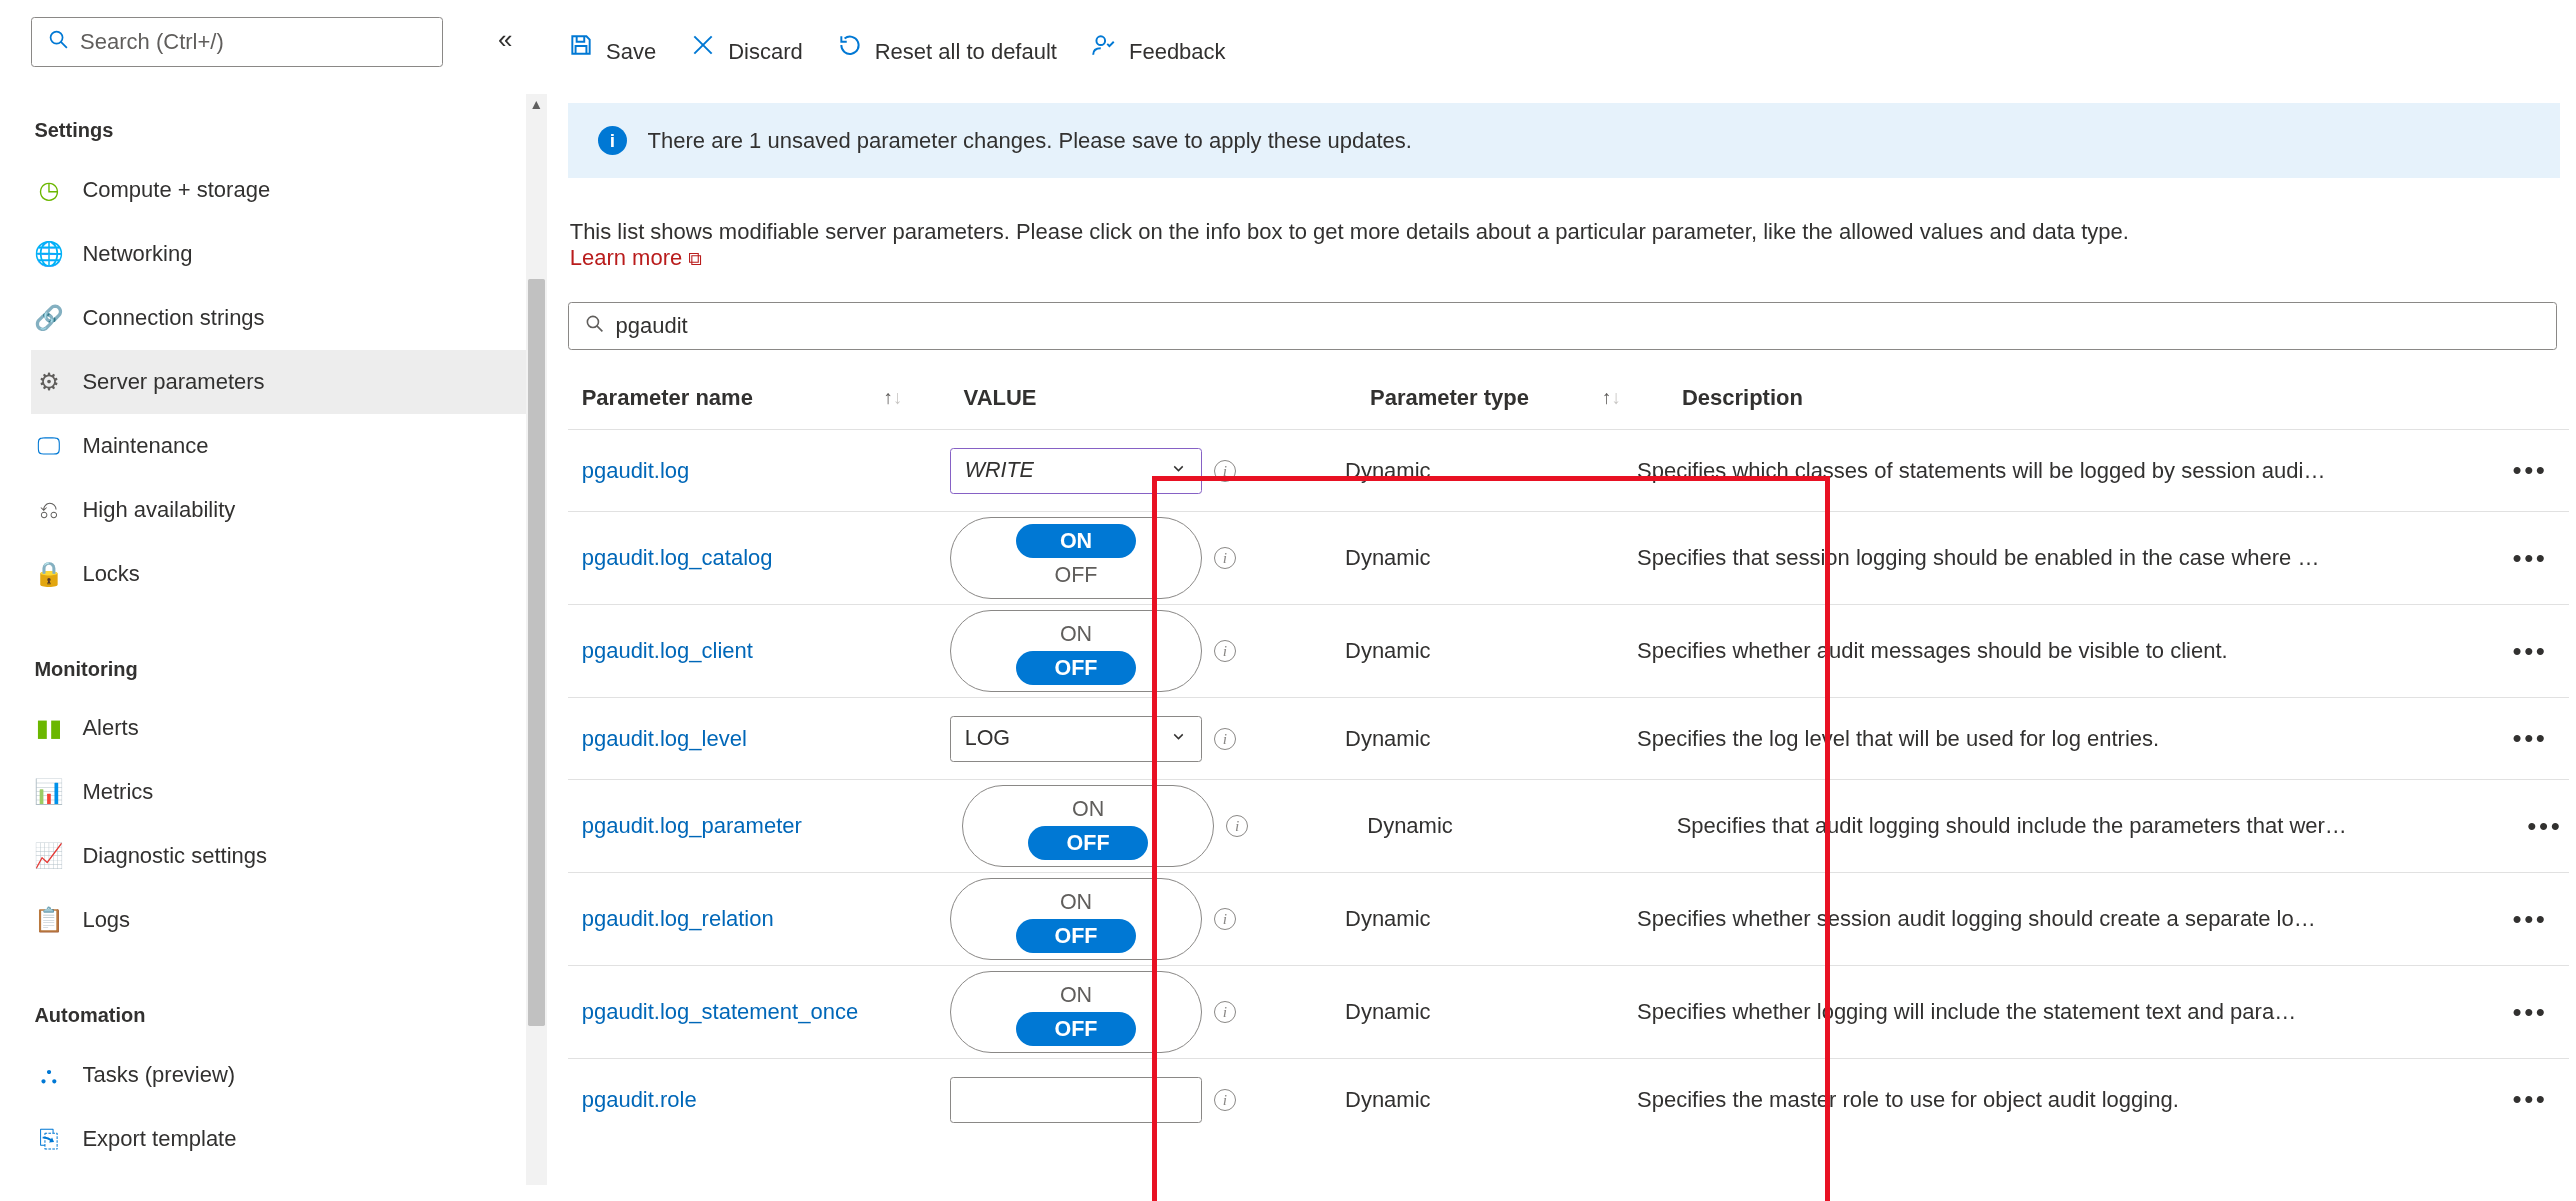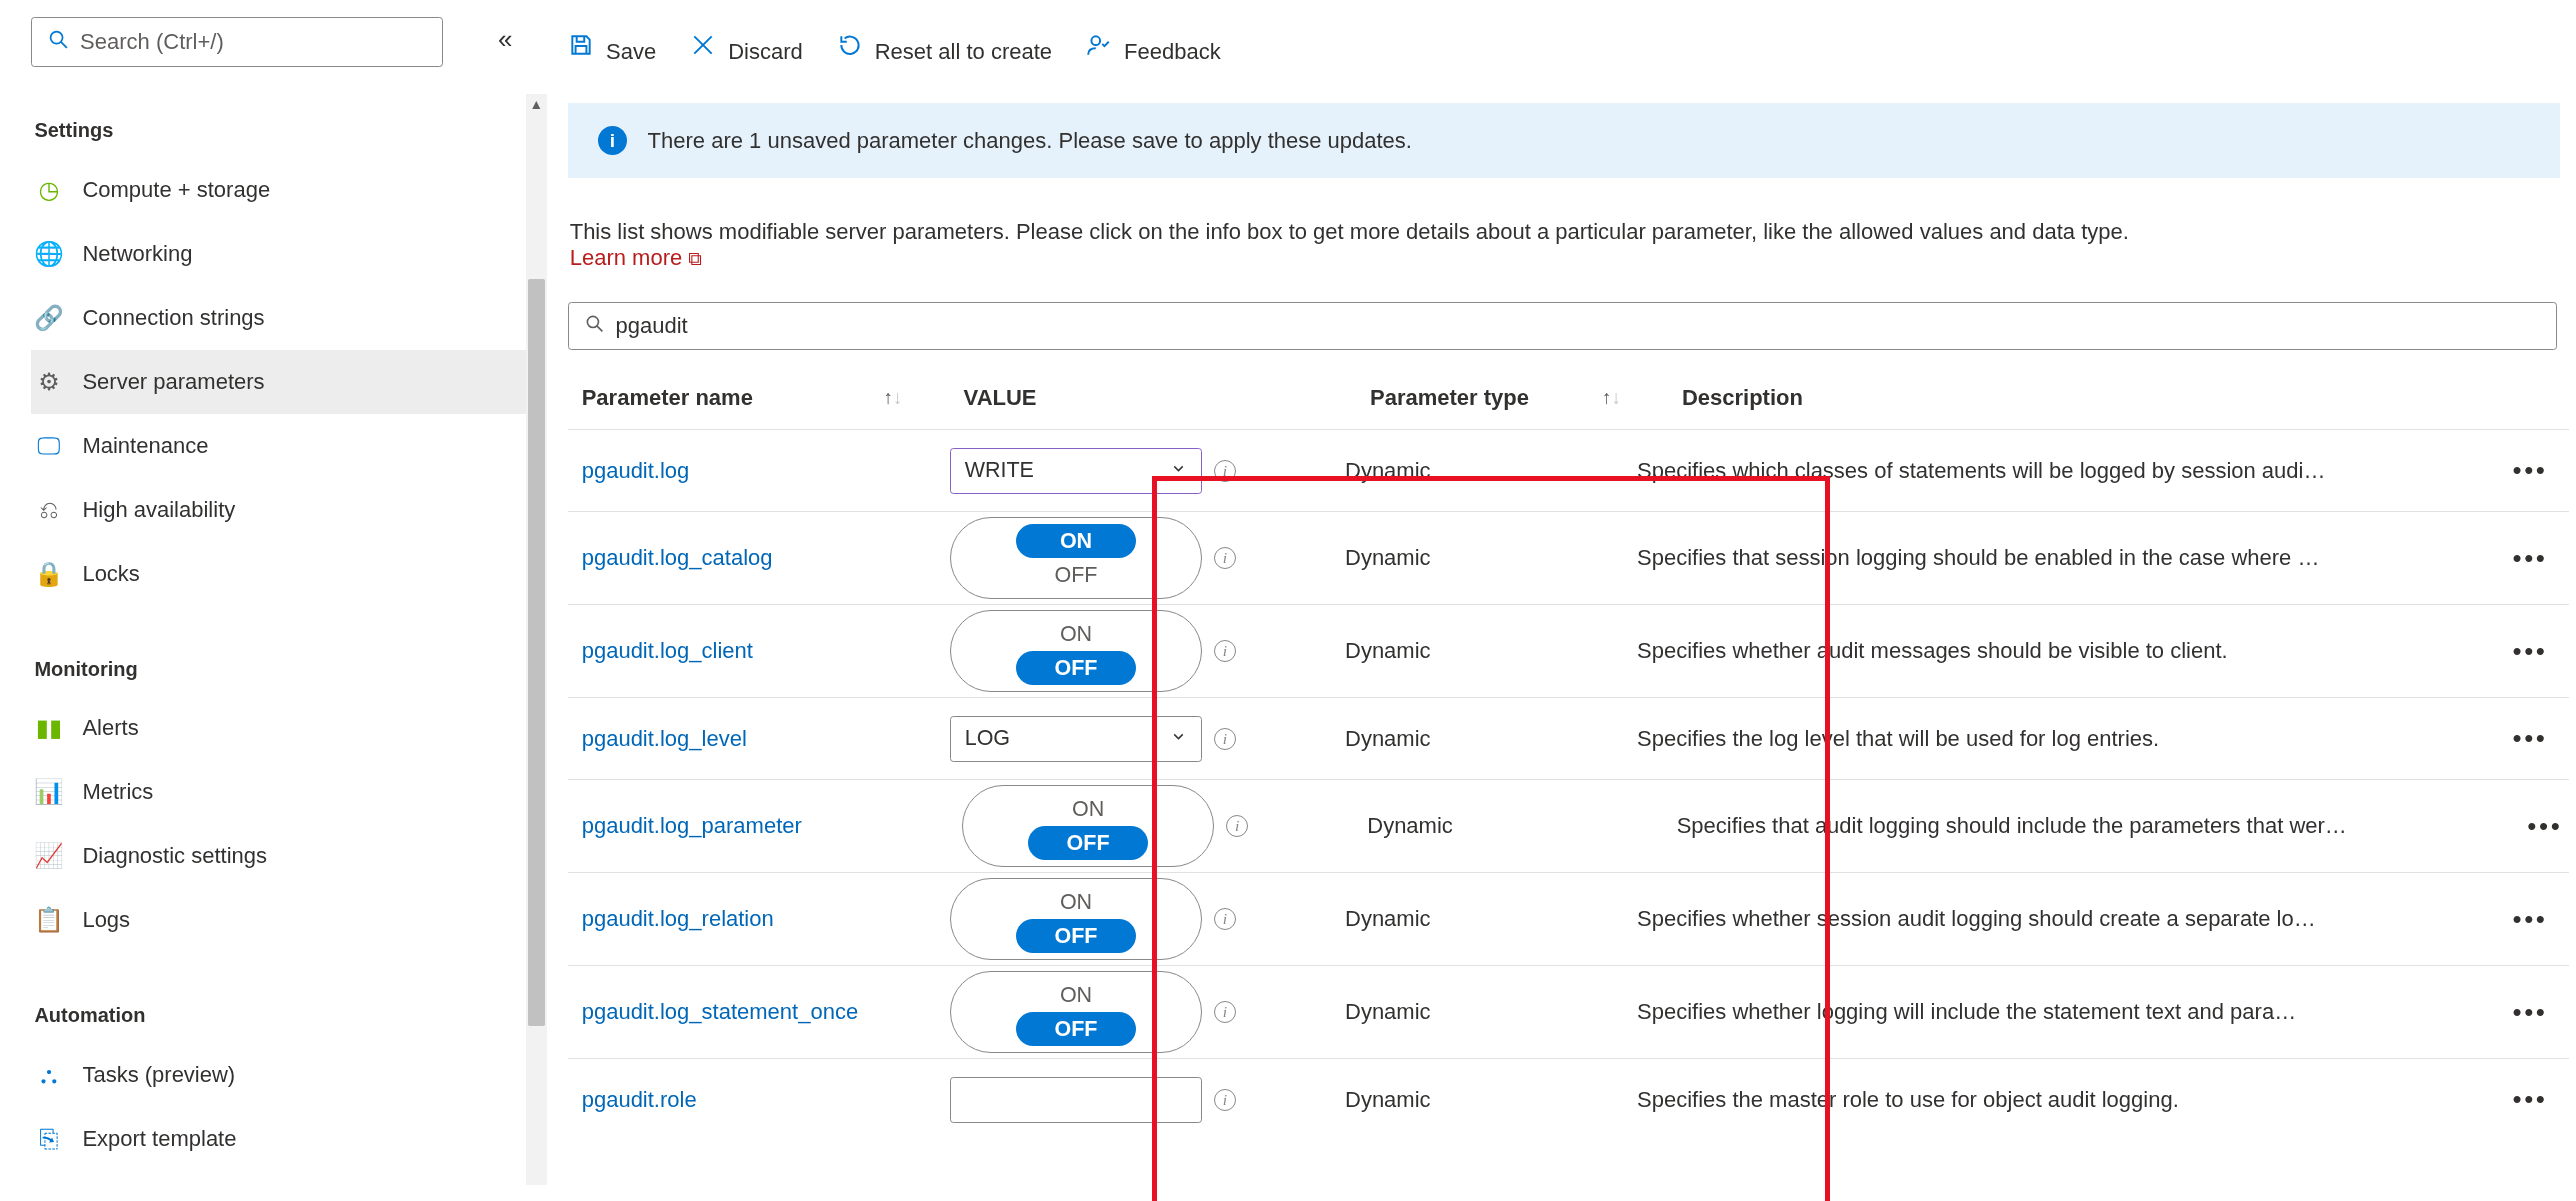--- a/index.html
+++ b/index.html
@@ -78,21 +78,21 @@
   .param-link { color:#0067b8; cursor:pointer; }
 
   .val-box { display:flex; align-items:center; gap:12px; }
   .info-dot { width:22px; height:22px; border:1.3px solid #8a8886; border-radius:50%; display:flex; align-items:center; justify-content:center; font-size:15.5px; color:#8a8886; font-family: Georgia, serif; font-style: italic;}
 
   .dropdown {
     width: 252px; height: 46px; border:0.9px solid #8a8886; border-radius:3.4px;
     display:flex; align-items:center; justify-content:space-between;
     padding:0 13.7px; font-size:21.5px; background:#fff;
   }
-  .dropdown.modified { border-color:#8661c5; }
+  .dropdown.modified { border-color:#8661c5;font-style:italic; }
 
   .textbox {
     width: 252px; height: 46px; border:0.9px solid #8a8886; border-radius:3.4px;
     background:#fff;
   }
 
   .toggle {
     width: 252px; height: 82px; border:0.9px solid #8a8886; border-radius:41px;
     display:flex; flex-direction:column; align-items:center; justify-content:center;
     font-size:21.5px; background:#fff;
@@ -210,21 +210,21 @@
         </span>
         <span>Discard</span>
       </div>
       <div class="cmd">
         <span class="ic">
           <svg width="26" height="26" viewBox="0 0 24 24" fill="none" stroke="#0078d4" stroke-width="1.8">
               <path d="M4 12a8 8 0 1 0 3-6"></path>
               <path d="M4 4v5h5"></path>
             </svg>
         </span>
-        <span>Reset all to create</span>
+        <span>Reset all to default</span>
       </div>
       <div class="cmd">
         <span class="ic">
           <svg width="26" height="26" viewBox="0 0 24 24" fill="none" stroke="#0078d4" stroke-width="1.8">
               <circle cx="9" cy="8" r="4"></circle>
               <path d="M2 21c0-4 3-6 7-6"></path>
               <path d="M15 11l2 2 4-4"></path>
             </svg>
         </span>
         <span>Feedback</span>

